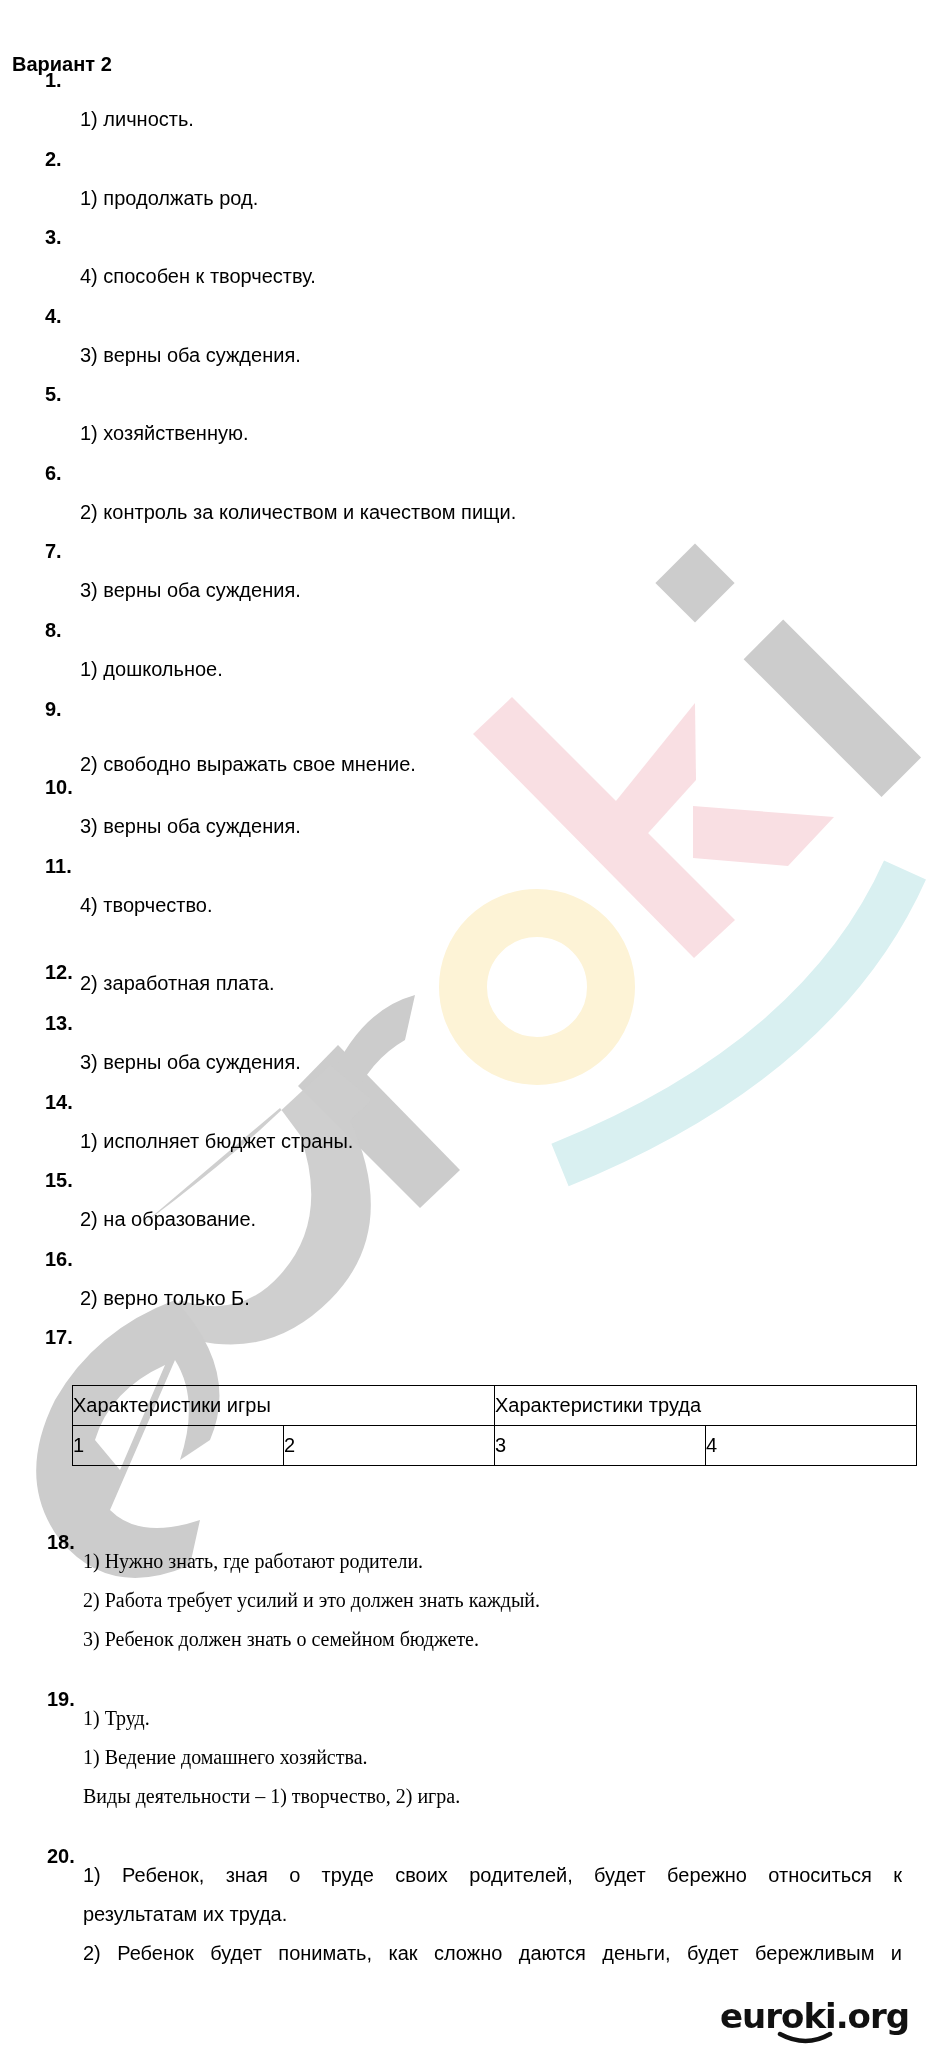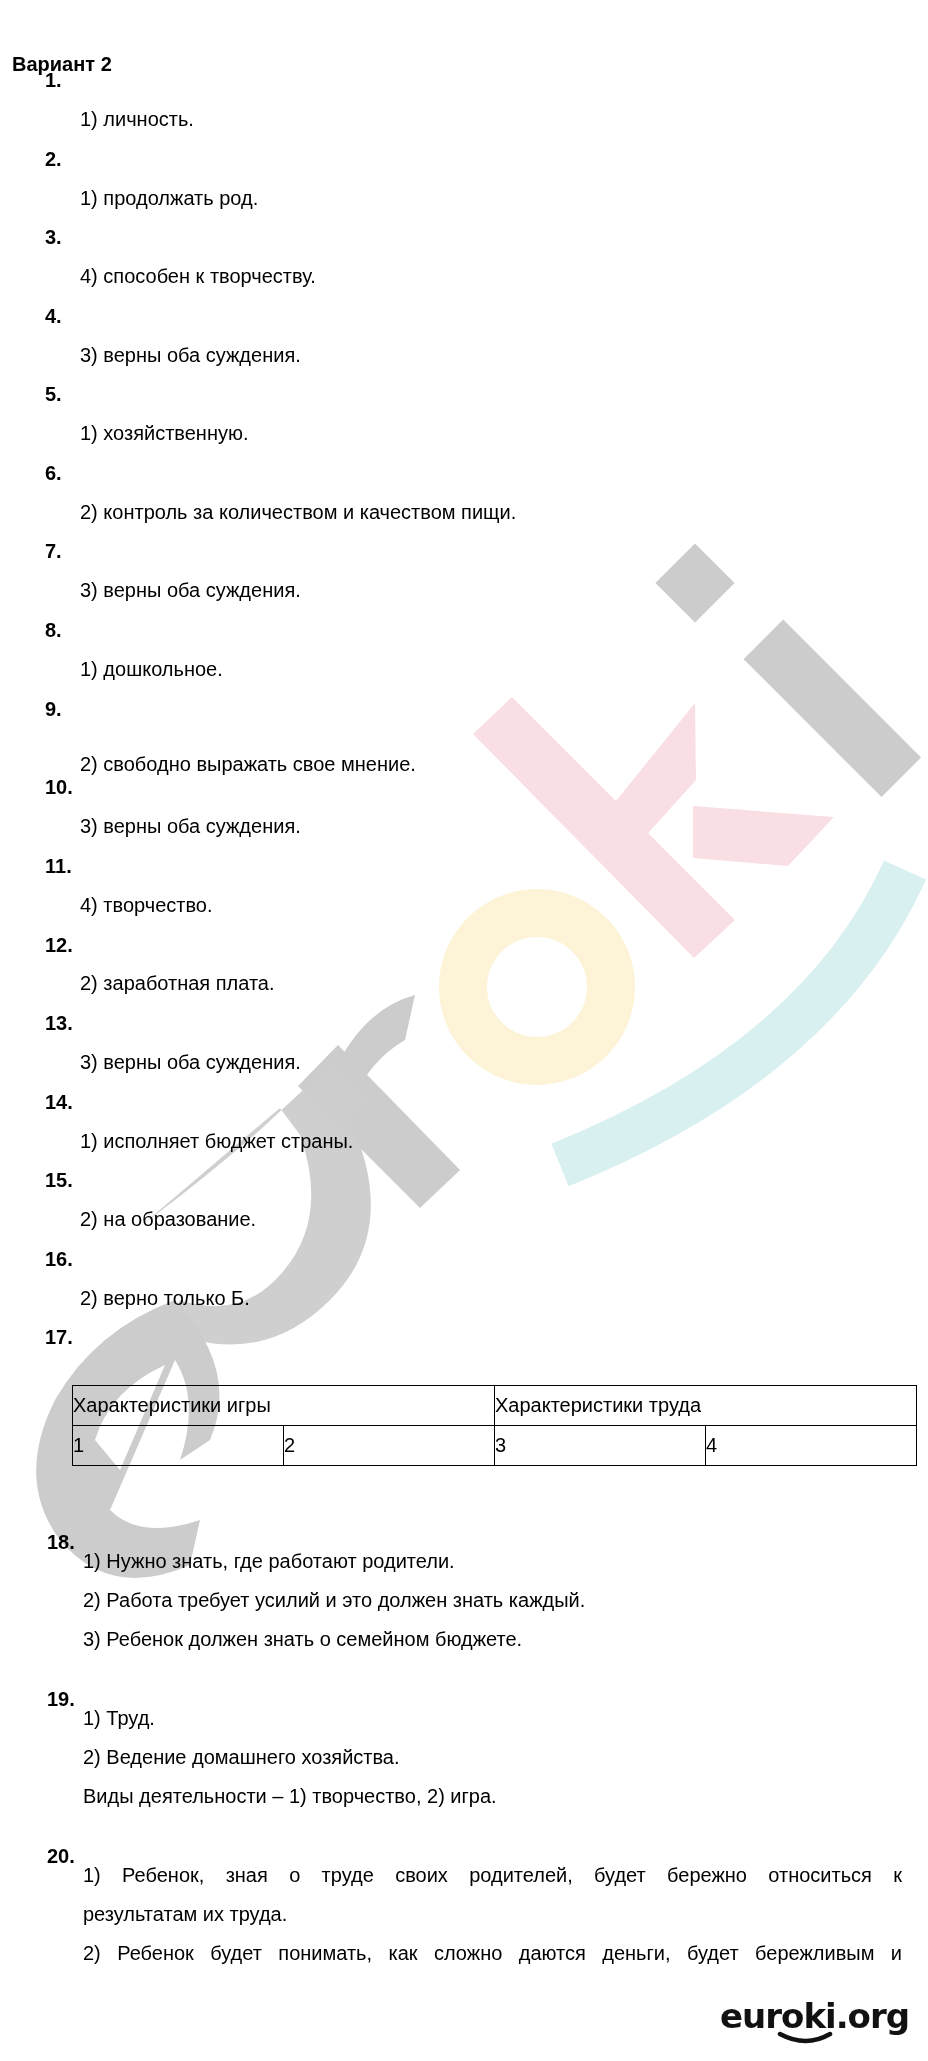--- a/index.html
+++ b/index.html
@@ -6,21 +6,21 @@
   body {
     width: 928px; height: 2061px; position: relative; overflow: hidden;
     font-family: "Liberation Sans", sans-serif; color: #000000;
   }
   .watermark { position: absolute; left: 0; top: 0; width: 928px; height: 2061px; z-index: 0; pointer-events: none; }
   .content { position: absolute; left: 0; top: 0; width: 928px; height: 2061px; z-index: 1; }
   .title { position: absolute; left: 12px; top: 8px; font-size: 20px; font-weight: bold; line-height: 24px; margin-top: 44px; }
   .qnum { position: absolute; left: 45px; font-size: 20px; font-weight: bold; line-height: 24px; }
   .qnum.wide { left: 47px; margin-top: 20px; }
   .ans { position: absolute; left: 80px; font-size: 20px; line-height: 24px; white-space: nowrap; }
-  .ans.b { left: 83px; }
+  .ans.b { left: 83px; font-family: Liberation Serif, serif; }
   .para { position: absolute; left: 83px; width: 819px; font-size: 20px; line-height: 39px; text-align: justify; }
   .para .l1 { display: block; text-align: justify; text-align-last: justify; }
   .para .l2 { display: block; text-align: left; }
   table.t17 {
     position: absolute; left: 72px; top: 1385px; width: 845px; border-collapse: collapse;
     font-size: 20px; table-layout: fixed;
   }
   table.t17 td { border: 1.5px solid #000; text-align: left; height: 39px; padding: 0; vertical-align: middle; }
   .logo { position: absolute; left: 718px; top: 1990px; width: 200px; height: 60px; }
 </style>
@@ -94,21 +94,21 @@
   </div>
   <div>
     <div class="qnum" style="top:775px">10.</div>
     <div class="ans" style="top:814px">3) верны оба суждения.</div>
   </div>
   <div>
     <div class="qnum" style="top:854px">11.</div>
     <div class="ans" style="top:893px">4) творчество.</div>
   </div>
   <div>
-    <div class="qnum" style="top:933px">12.</div>
+    <div class="qnum" style="top:960px">12.</div>
     <div class="ans" style="top:971px">2) заработная плата.</div>
   </div>
   <div>
     <div class="qnum" style="top:1011px">13.</div>
     <div class="ans" style="top:1050px">3) верны оба суждения.</div>
   </div>
   <div>
     <div class="qnum" style="top:1090px">14.</div>
     <div class="ans" style="top:1129px">1) исполняет бюджет страны.</div>
   </div>
@@ -142,21 +142,21 @@
   <div>
     <div class="qnum wide" style="top:1510px">18.</div>
     <div class="ans b" style="top:1549px">1) Нужно знать, где работают родители.</div>
     <div class="ans b" style="top:1588px">2) Работа требует усилий и это должен знать каждый.</div>
     <div class="ans b" style="top:1627px">3) Ребенок должен знать о семейном бюджете.</div>
   </div>
 
   <div>
     <div class="qnum wide" style="top:1667px">19.</div>
     <div class="ans b" style="top:1706px">1) Труд.</div>
-    <div class="ans b" style="top:1745px">2) Ведение домашнего хозяйства.</div>
+    <div class="ans b" style="top:1745px">1) Ведение домашнего хозяйства.</div>
     <div class="ans b" style="top:1784px">Виды деятельности – 1) творчество, 2) игра.</div>
   </div>
 
   <div>
     <div class="qnum wide" style="top:1824px">20.</div>
     <div class="para" style="top:1856px">
       <span class="l1">1) Ребенок, зная о труде своих родителей, будет бережно относиться к</span>
       <span class="l2">результатам их труда.</span>
     </div>
     <div class="para" style="top:1934px">

